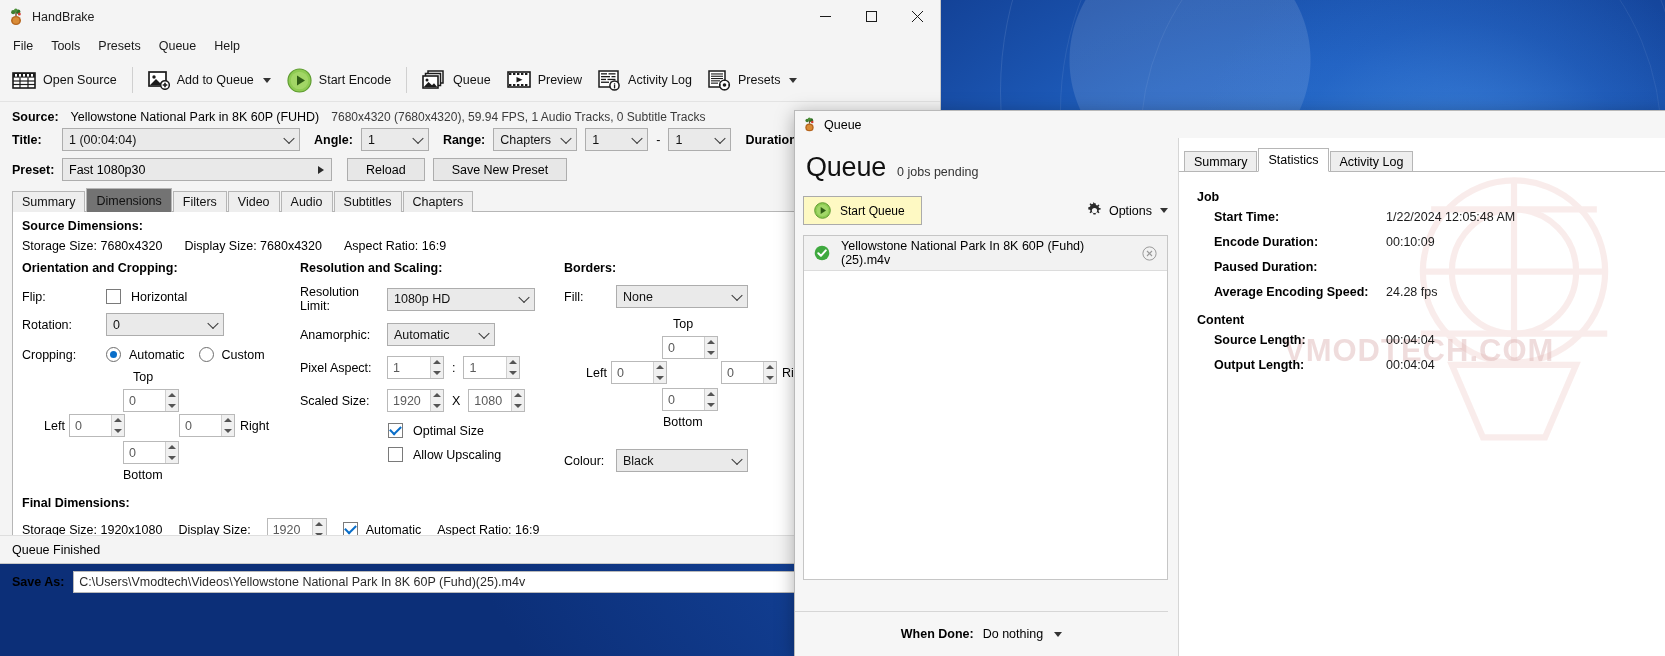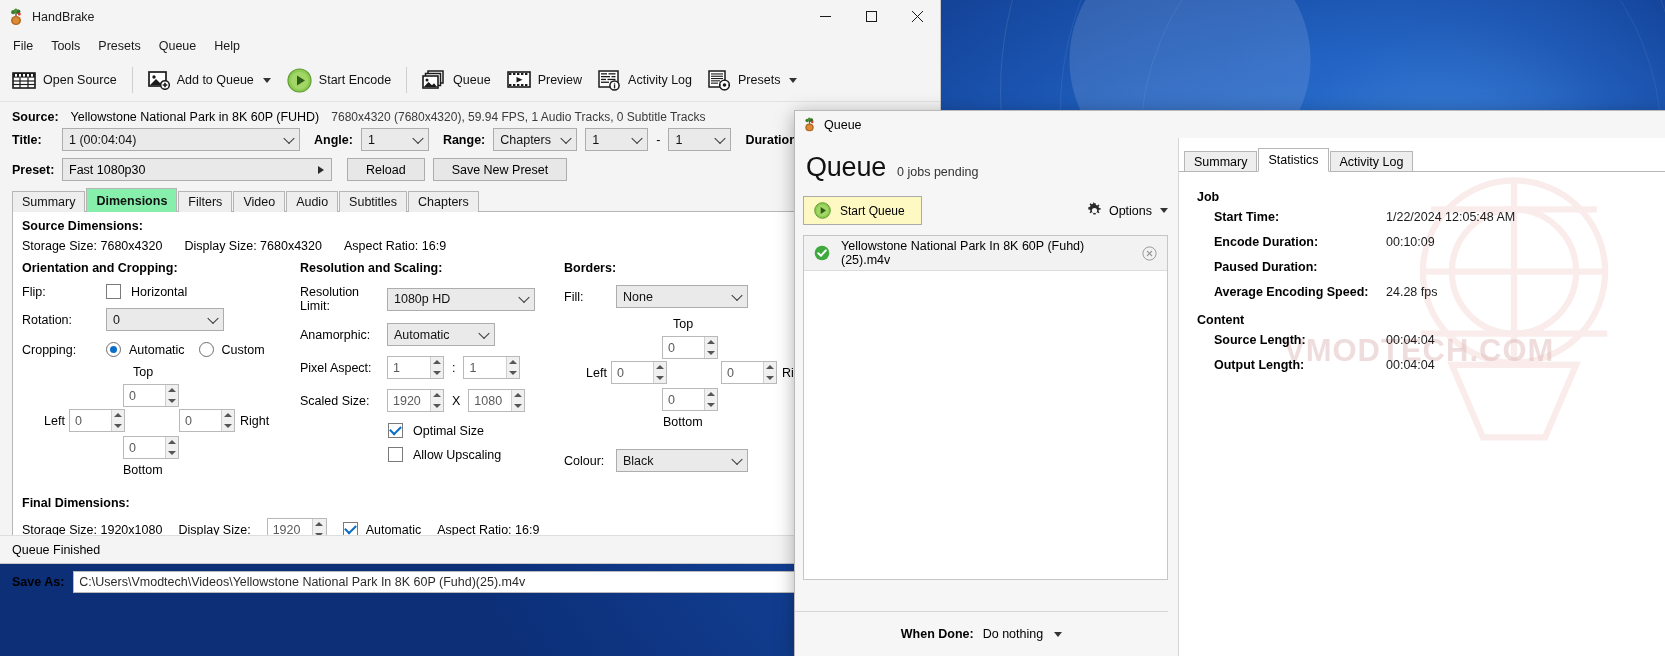--- a/index.html
+++ b/index.html
@@ -70,21 +70,21 @@
 
   .presetbox{width:270px;height:23px;background:#e9e9e9;border:1px solid #adadad;display:flex;
              align-items:center;padding:0 6px;box-sizing:border-box;position:relative;}
   .presetbox .arrow{position:absolute;right:7px;width:0;height:0;
       border-top:4.5px solid transparent;border-bottom:4.5px solid transparent;border-left:6px solid #2b2b2b;}
 
   
   .tabstrip{display:flex;align-items:flex-end;margin-top:6px;padding-left:12px;gap:1px;position:relative;z-index:2;}
   .tab{height:20px;padding:0 9px;background:#eeeeee;border:1px solid #b6b6b6;border-bottom:none;
        display:flex;align-items:center;font-size:12.5px;color:#111;}
-  .tab.active{background:#86efac;height:23px;border-color:#b6b6b6;position:relative;top:0;font-weight:bold;}
+  .tab.active{background:#737373;height:23px;border-color:#b6b6b6;position:relative;top:0;}
   .tabpanel{margin:0 12px 0 12px;border:1px solid #b6b6b6;border-top:1px solid #b6b6b6;background:#fff;
       height:350px;box-sizing:border-box;position:relative;margin-top:-1px;}
 
   .sect-h{font-weight:bold;font-size:12.5px;}
   .dimline{font-size:12.5px;}
 
   .spin{display:inline-flex;height:23px;border:1px solid #b9b9b9;background:#fff;box-sizing:border-box;}
   .spin input{border:none;outline:none;width:100%;height:100%;font-family:"Liberation Sans",sans-serif;
       font-size:12.5px;color:#5a5a5a;padding:0 5px;box-sizing:border-box;background:transparent;}
   .spin .btns{width:17px;border-left:1px solid #cfcfcf;display:flex;flex-direction:column;background:#f0f0f0;}
@@ -409,21 +409,21 @@
       <div class="dimline" style="margin-top:6px;display:flex;gap:22px;">
         <span>Storage Size: 7680x4320</span>
         <span>Display Size: 7680x4320</span>
         <span>Aspect Ratio: 16:9</span>
       </div>
     </div>
 
     <div style="position:absolute;left:9px;top:49px;width:272px;">
       <div class="sect-h">Orientation and Cropping:</div>
 
-      <div style="display:flex;align-items:center;margin-top:9px;">
+      <div style="display:flex;align-items:center;margin-top:14px;">
         <span style="width:84px">Flip:</span>
         <span class="chk"></span>
         <span style="margin-left:10px">Horizontal</span>
       </div>
 
       <div style="display:flex;align-items:center;margin-top:9px;">
         <span style="width:84px">Rotation:</span>
         <div class="cbx" style="width:118px">
           <span class="cv">0</span>
           <span class="chev"></span>

